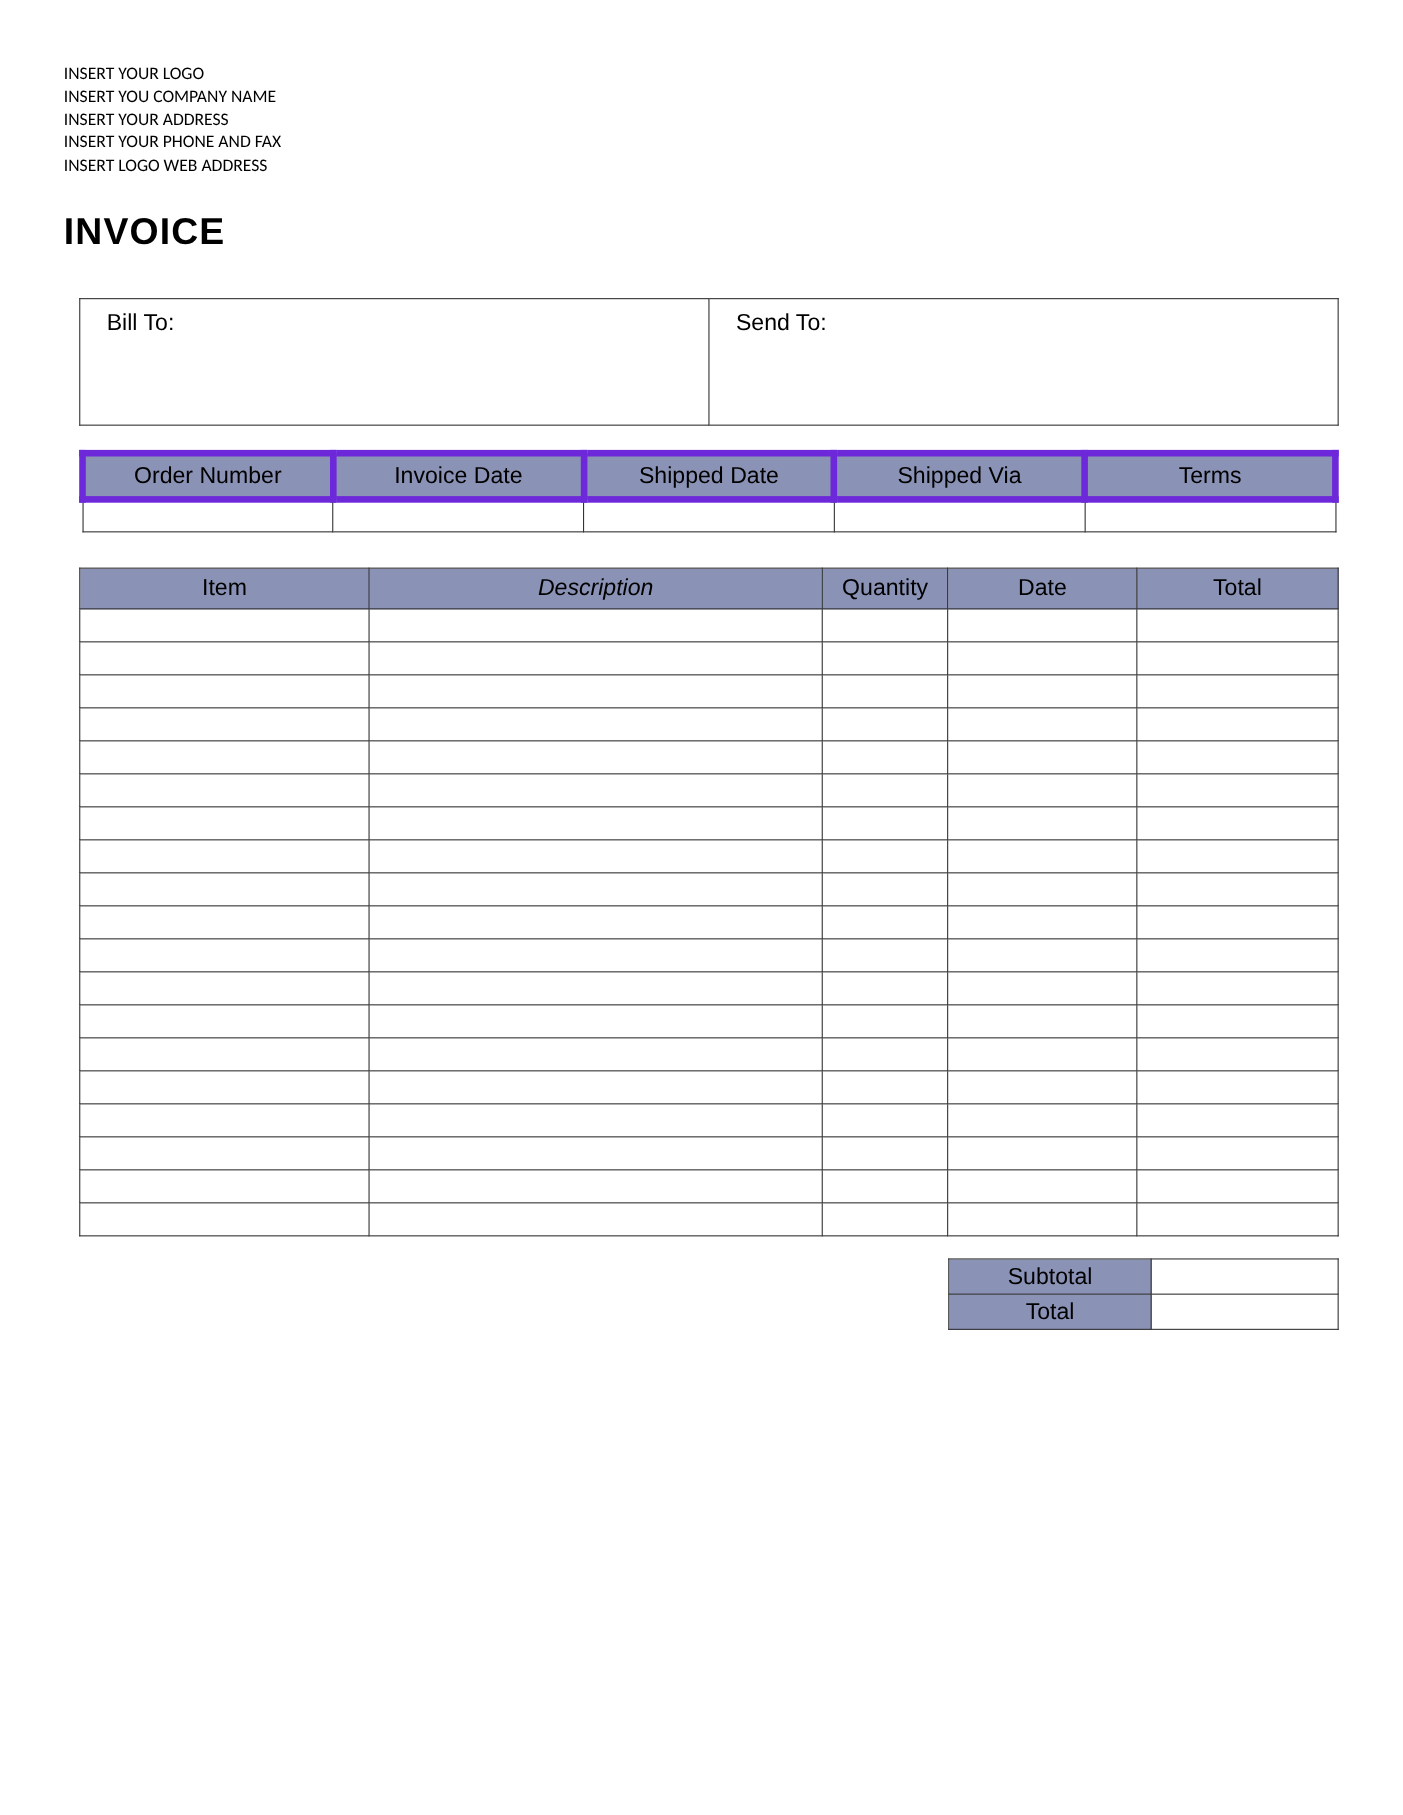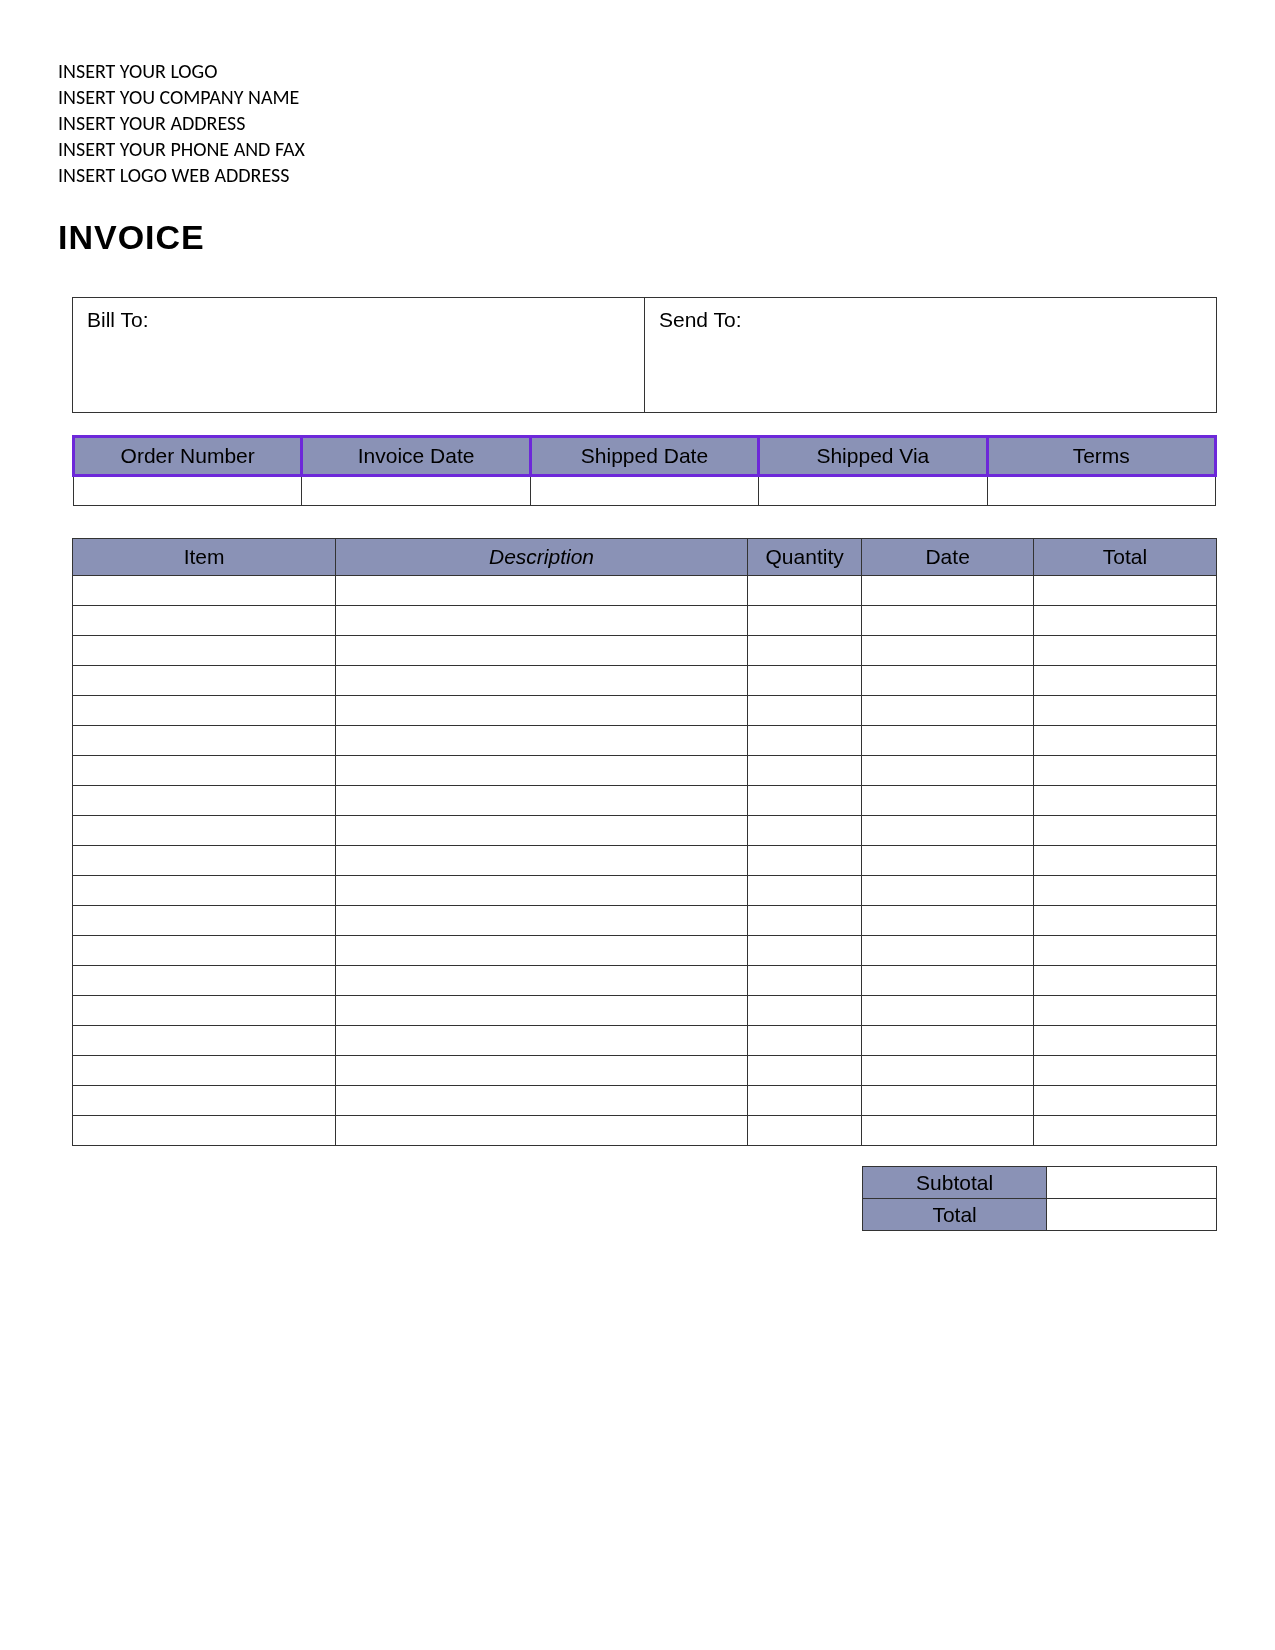--- a/index.html
+++ b/index.html
@@ -6,21 +6,21 @@
     body {
       font-family: Verdana, Geneva, sans-serif;
       background: #fff;
       width: 1275px;
       height: 1650px;
       padding: 58px;
       color: #000;
     }
     .company-info {
       font-family: Calibri, Arial, sans-serif;
-      font-size: 20px;
+      font-size: 16px;
       line-height: 1.3;
       margin-bottom: 30px;
     }
     .title {
       text-align: left;
       font-size: 34px;
       font-weight: 900;
       letter-spacing: 1px;
       margin-bottom: 40px;
     }
@@ -28,33 +28,33 @@
       padding-left: 14px;
     }
     .bill-send-table {
       width: 100%;
       border-collapse: collapse;
       margin-bottom: 22px;
     }
     .bill-send-table td {
       border: 1px solid #333;
       vertical-align: top;
-      padding: 10px 14px;
+      padding: 10px 24px;
       height: 115px;
       width: 50%;
       font-size: 21px;
     }
     .order-table {
       width: 100%;
       border-collapse: collapse;
       margin-bottom: 32px;
     }
     .order-table th {
       background: #8a92b6;
-      border: 3px solid #6d28d9;
+      border: 6px solid #6d28d9;
       font-weight: normal;
       font-size: 21px;
       padding: 6px 4px;
       width: 20%;
     }
     .order-table td {
       border: 1px solid #333;
       height: 30px;
       width: 20%;
     }

